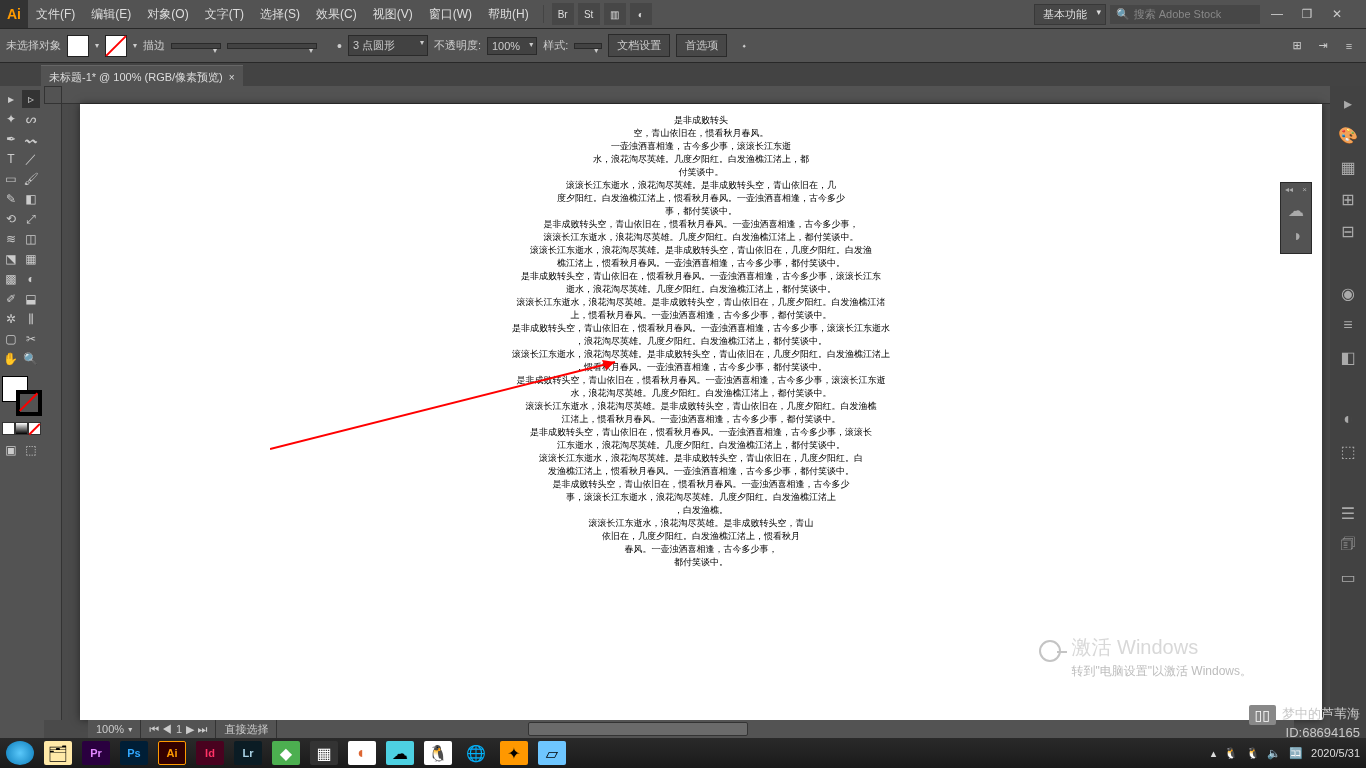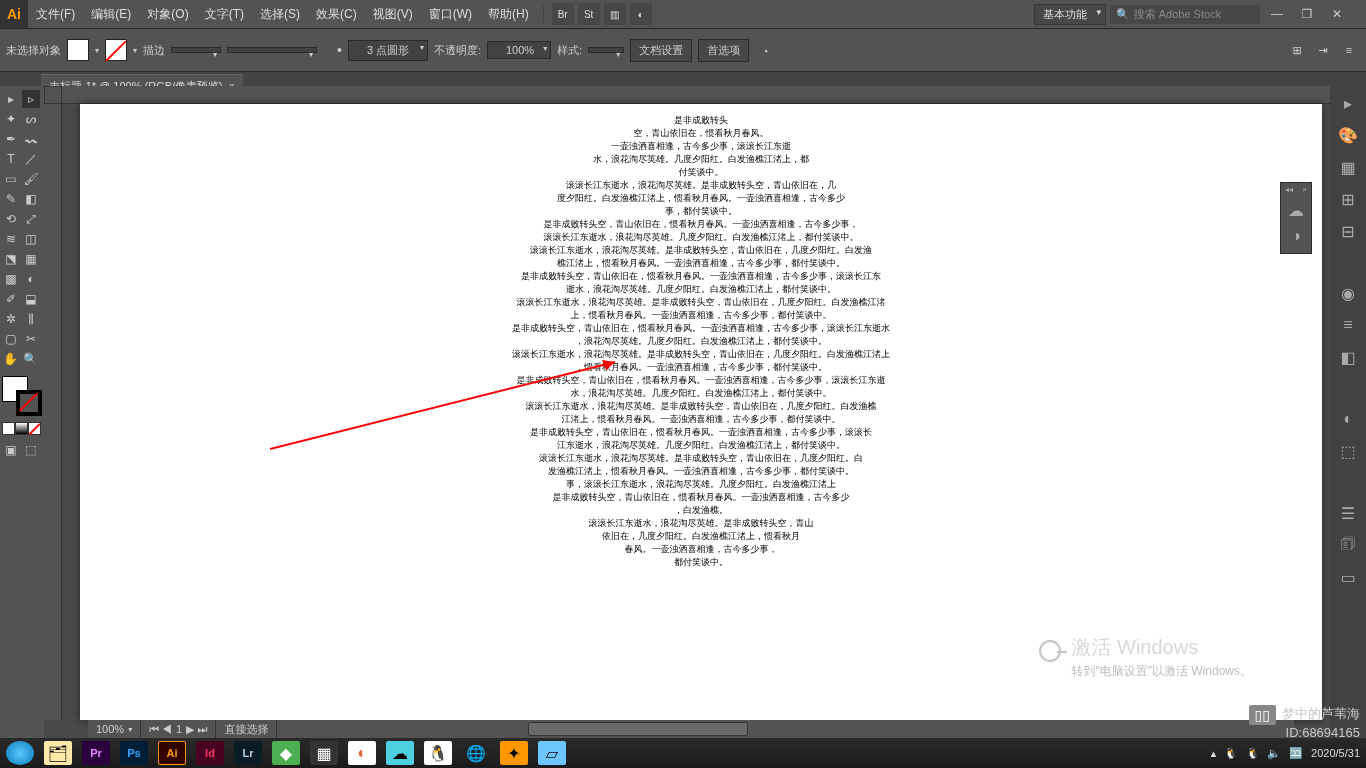--- a/index.html
+++ b/index.html
@@ -11,24 +11,24 @@
 .menubar .menu-item { padding:0 8px; cursor:pointer; }
 .menubar .sep { width:1px; height:18px; background:#444; margin:0 6px; }
 .menubar .iconbtn { width:22px; height:22px; background:#474747; margin:0 2px; display:flex; align-items:center; justify-content:center; font-size:10px; }
 .menubar-right { margin-left:auto; display:flex; align-items:center; gap:4px; padding-right:16px; }
 .dropdown { background:#474747; padding:2px 18px 2px 8px; border:1px solid #383838; position:relative; font-size:11px; }
 .dropdown::after { content:"▾"; position:absolute; right:4px; top:2px; font-size:9px; }
 .search-stock { background:#474747; width:150px; padding:2px 6px; color:#888; font-size:11px; display:flex; align-items:center; gap:4px; }
 .winbtn { width:26px; height:18px; display:flex; align-items:center; justify-content:center; color:#ccc; }
 
 
-.ctrlbar { height:44px; background:#535353; border-top:1px solid #282828; border-bottom:1px solid #282828; display:flex; align-items:center; color:#ccc; font-size:11px; gap:6px; padding:0 6px; }
+.ctrlbar { height:35px; background:#535353; border-top:1px solid #282828; border-bottom:1px solid #282828; display:flex; align-items:center; color:#ccc; font-size:11px; gap:6px; padding:0 6px; }
 .swatch { width:22px; height:22px; background:#fff; position:relative; border:1px solid #222; }
 .swatch.nostroke::after, .nofill::after { content:""; position:absolute; width:140%; height:2px; background:red; top:48%; left:-20%; transform:rotate(-45deg); }
-.ctrlbar select, .ctrlbar .sel { background:#424242; border:1px solid #2a2a2a; padding:2px 16px 2px 18px; position:relative; color:#ccc; min-width:40px; }
+.ctrlbar select, .ctrlbar .sel { background:#424242; border:1px solid #2a2a2a; padding:2px 16px 2px 4px; position:relative; color:#ccc; min-width:40px; }
 .ctrlbar .sel::after { content:"▾"; position:absolute; right:3px; font-size:8px; }
 .ctrlbar .btn { background:#474747; border:1px solid #2a2a2a; padding:3px 8px; }
 .ctrlbar .icon { width:22px; height:22px; display:flex; align-items:center; justify-content:center; }
 
 
 .tabstrip { height:26px; background:#434343; display:flex; align-items:flex-end; padding-left:41px; }
 .doc-tab { background:#535353; color:#ddd; font-size:11px; padding:4px 8px; display:flex; align-items:center; gap:6px; border-top:1px solid #666; }
 .doc-tab .close { font-size:10px; cursor:pointer; }
 
 
@@ -220,22 +220,22 @@
           <div>滚滚长江东逝水，浪花淘尽英雄。是非成败转头空，青山依旧在，几度夕阳红。白发渔樵江渚上</div>
           <div>，惯看秋月春风。一壶浊酒喜相逢，古今多少事，都付笑谈中。</div>
           <div>是非成败转头空，青山依旧在，惯看秋月春风。一壶浊酒喜相逢，古今多少事，滚滚长江东逝</div>
           <div>水，浪花淘尽英雄。几度夕阳红。白发渔樵江渚上，都付笑谈中。</div>
           <div>滚滚长江东逝水，浪花淘尽英雄。是非成败转头空，青山依旧在，几度夕阳红。白发渔樵</div>
           <div>江渚上，惯看秋月春风。一壶浊酒喜相逢，古今多少事，都付笑谈中。</div>
           <div>是非成败转头空，青山依旧在，惯看秋月春风。一壶浊酒喜相逢，古今多少事，滚滚长</div>
           <div>江东逝水，浪花淘尽英雄。几度夕阳红。白发渔樵江渚上，都付笑谈中。</div>
           <div>滚滚长江东逝水，浪花淘尽英雄。是非成败转头空，青山依旧在，几度夕阳红。白</div>
           <div>发渔樵江渚上，惯看秋月春风。一壶浊酒喜相逢，古今多少事，都付笑谈中。</div>
+          <div>是非成败转头空，青山依旧在，惯看秋月春风。一壶浊酒喜相逢，古今多少</div>
           <div>事，滚滚长江东逝水，浪花淘尽英雄。几度夕阳红。白发渔樵江渚上</div>
-          <div>是非成败转头空，青山依旧在，惯看秋月春风。一壶浊酒喜相逢，古今多少</div>
           <div>，白发渔樵。</div>
           <div>滚滚长江东逝水，浪花淘尽英雄。是非成败转头空，青山</div>
           <div>依旧在，几度夕阳红。白发渔樵江渚上，惯看秋月</div>
           <div>春风。一壶浊酒喜相逢，古今多少事，</div>
           <div>都付笑谈中。</div>
         </div>
       <svg class="arrow" style="top:250px;left:190px" width="360" height="100">
         <line x1="0" y1="95" x2="345" y2="8" stroke="red" stroke-width="2"></line>
         <polygon points="345,8 332,6 336,16" fill="red"></polygon>
       </svg>

